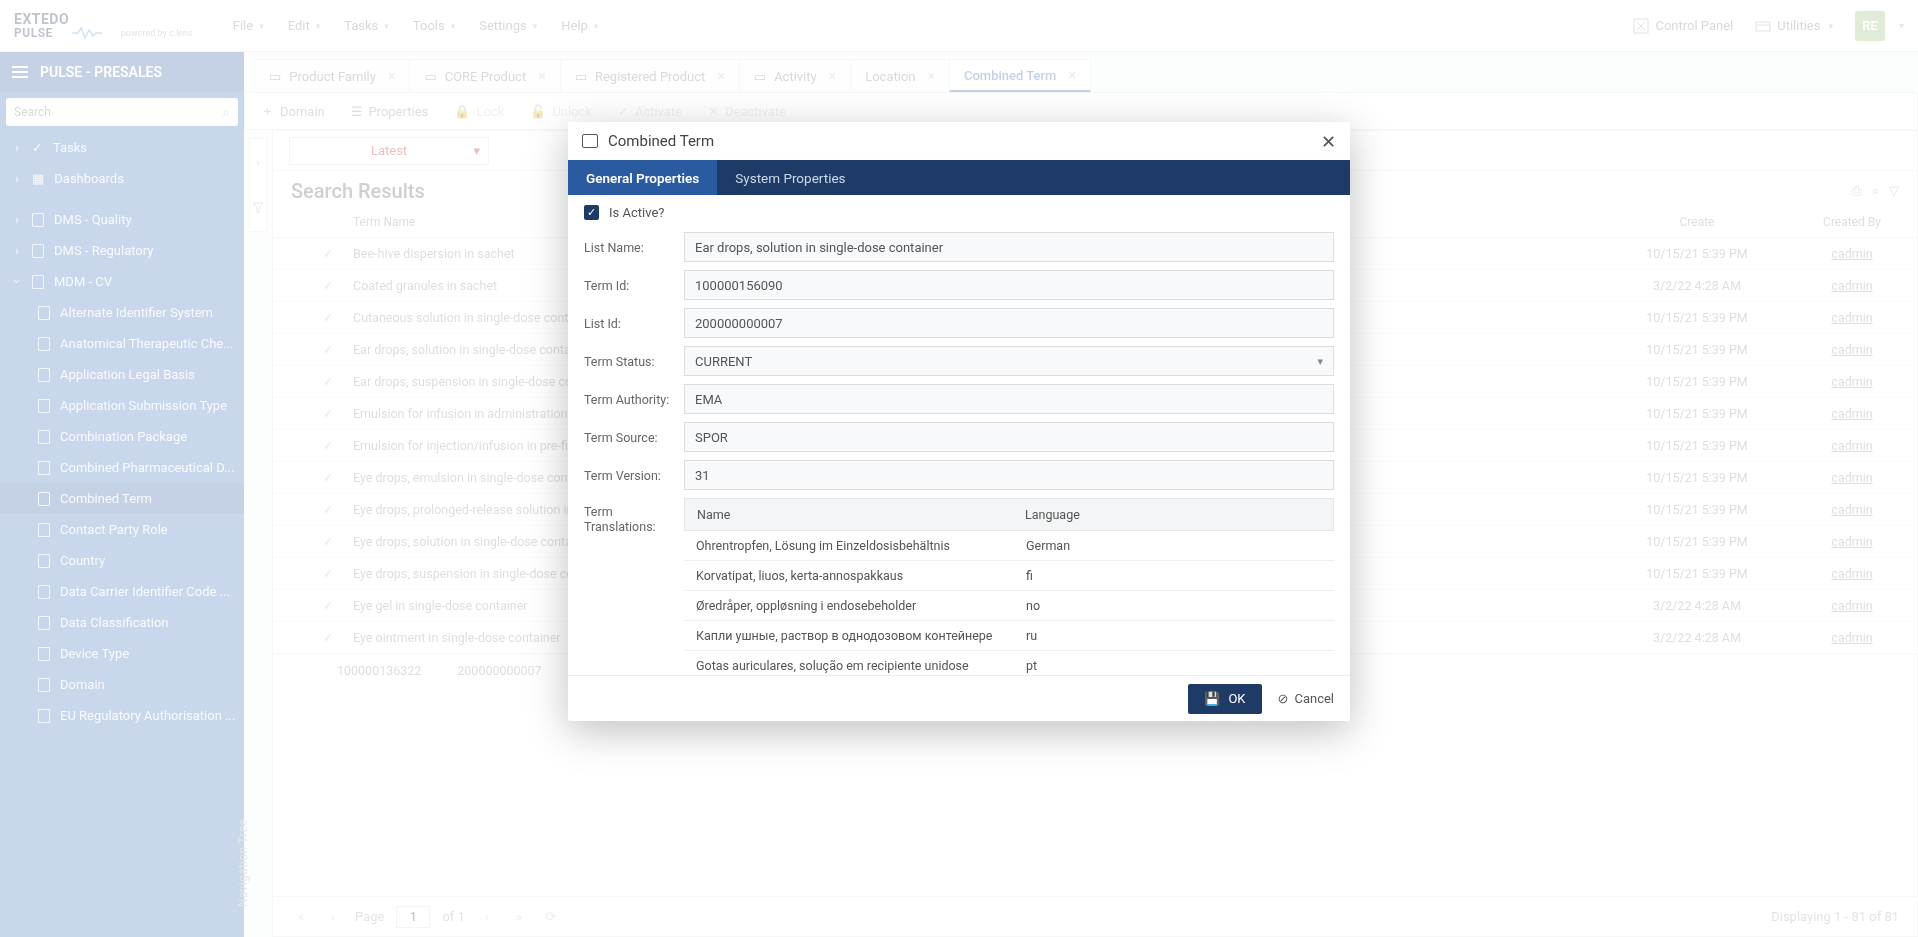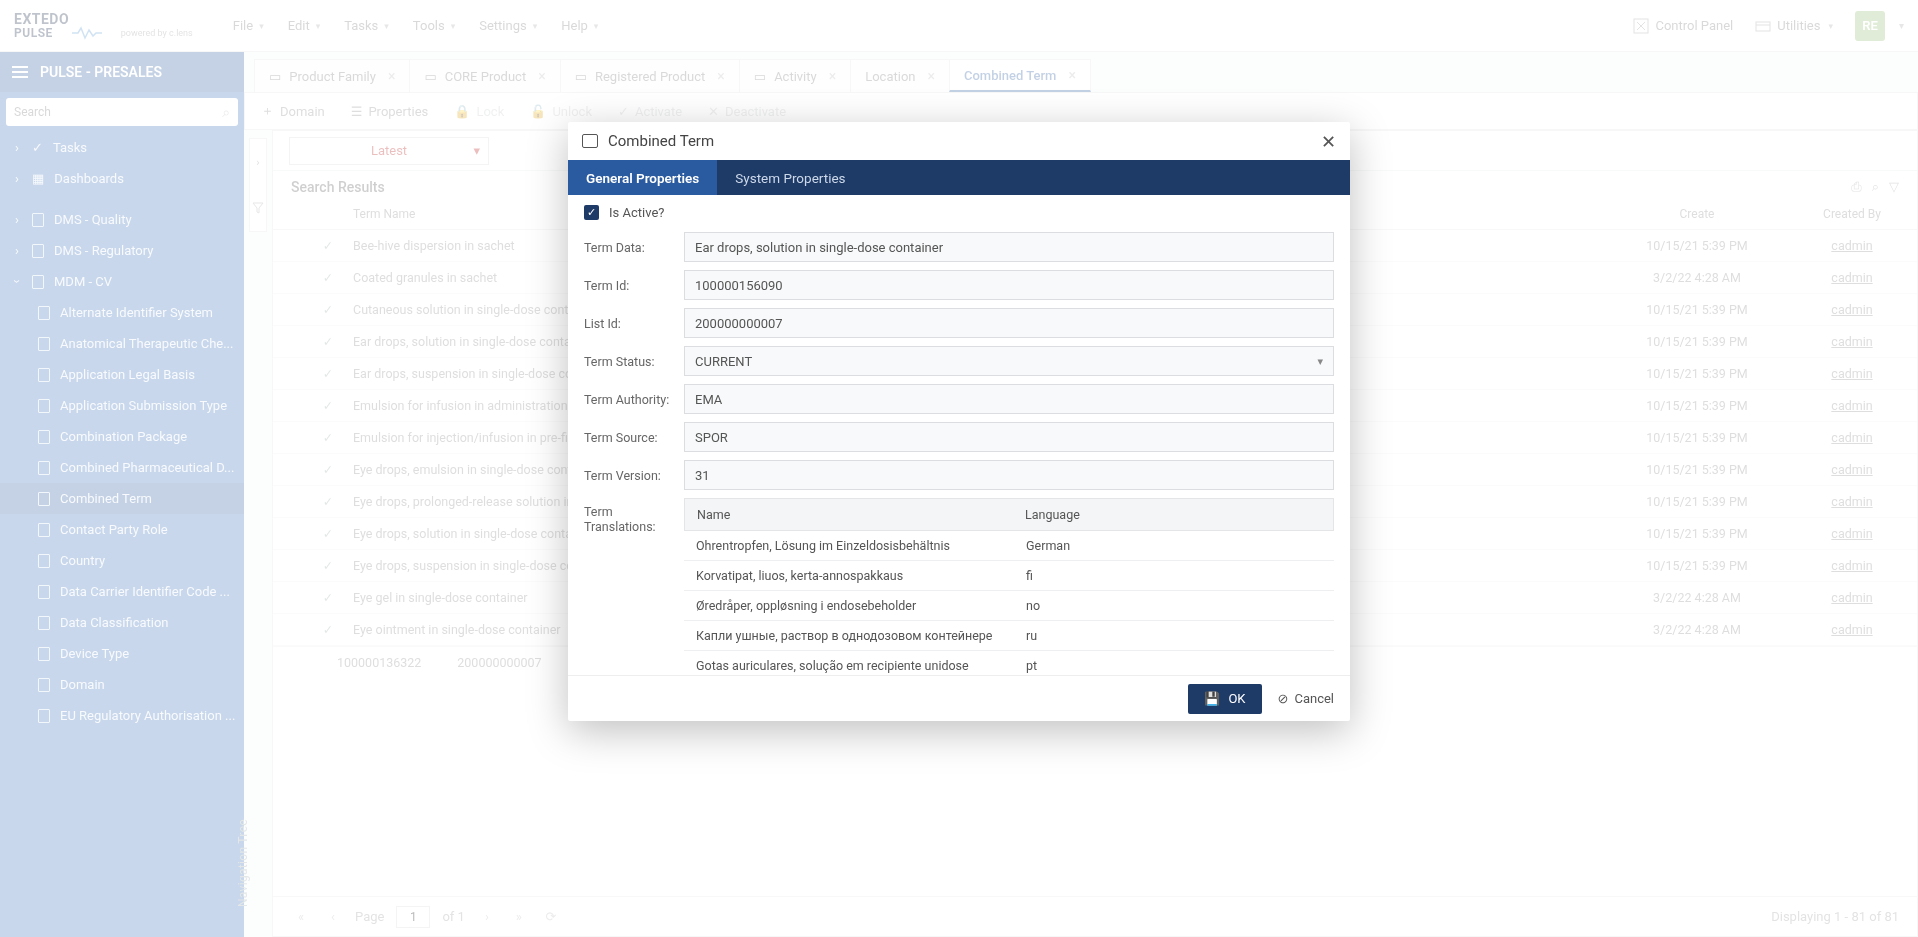--- a/index.html
+++ b/index.html
@@ -39,21 +39,21 @@
 .crud-item { display:flex; align-items:center; gap:6px; color:#888; cursor:pointer; font-size:13px;}
 .crud-item.disabled { color:#c8cacd;}
 .row-2 { height:40px; display:flex; align-items:center; padding:0 16px; gap:18px; border-bottom:1px solid #e7e8ea;}
 .latest { width:200px; height:28px; border:1px solid #d6d8db; background:#fff; display:flex; align-items:center; justify-content:center; gap:8px; color:#b91c1c; position:relative;}
 .latest .c { position:absolute; right:8px;}
 .search2 input { width:560px; height:28px; border:1px solid #d6d8db; padding:0 8px; font-size:12px; color:#888; outline:none;}
 .collapser { width:18px; height:94px; background:#fff; border:1px solid #e0e1e3; display:flex; flex-direction:column; align-items:center; justify-content:space-around; font-size:11px; color:#999; cursor:pointer; margin-top:4px;}
 .content { flex:1; display:flex; min-height:0;}
 .panel { flex:1; background:#fff; margin:0; display:flex; flex-direction:column; min-height:0; border:1px solid #e0e1e3;}
 .panel-head { display:flex; align-items:center; justify-content:space-between; padding:8px 18px 4px;}
-.panel-head h3 { font-size:14px; font-weight:500; color:#555;}
+.panel-head h3 { font-size:20px; font-weight:500; color:#555;}
 .panel-tools { display:flex; gap:10px; color:#999;}
 .grid { flex:1; overflow:auto; min-height:0;}
 .grid-head { display:flex; border-bottom:1px solid #e5e6e8; color:#888; font-size:12px;}
 .grid-head .c0{width:40px;} .grid-head .c1{width:30px;}
 .grid-head .cname{flex:2; padding:8px 10px;}
 .grid-head .ccreated{width:180px; padding:8px 10px; text-align:center;}
 .grid-head .cby{width:130px; padding:8px 10px; text-align:center;}
 .grow{ display:flex; align-items:center; border-bottom:1px solid #f0f1f2; font-size:12.5px; color:#888;}
 .grow .c0{width:40px;} .grow .c1{width:30px; text-align:center; color:#9aa;}
 .grow .cname{flex:2; padding:8px 10px;}
@@ -478,21 +478,21 @@
       <div class="modal-tabs">
         <div class="mtab active">General Properties</div>
         <div class="mtab">System Properties</div>
       </div>
       <div class="modal-body">
         <div class="frow" style="margin-bottom:12px;">
           <div class="cbx">✓</div>
           <span>Is Active?</span>
         </div>
         <div class="frow">
-            <div class="flabel">Term Data:</div>
+            <div class="flabel">List Name:</div>
             <div class="finput">Ear drops, solution in single-dose container</div>
           </div>
         <div class="frow">
             <div class="flabel">Term Id:</div>
             <div class="finput">100000156090</div>
           </div>
         <div class="frow">
             <div class="flabel">List Id:</div>
             <div class="finput">200000000007</div>
           </div>

